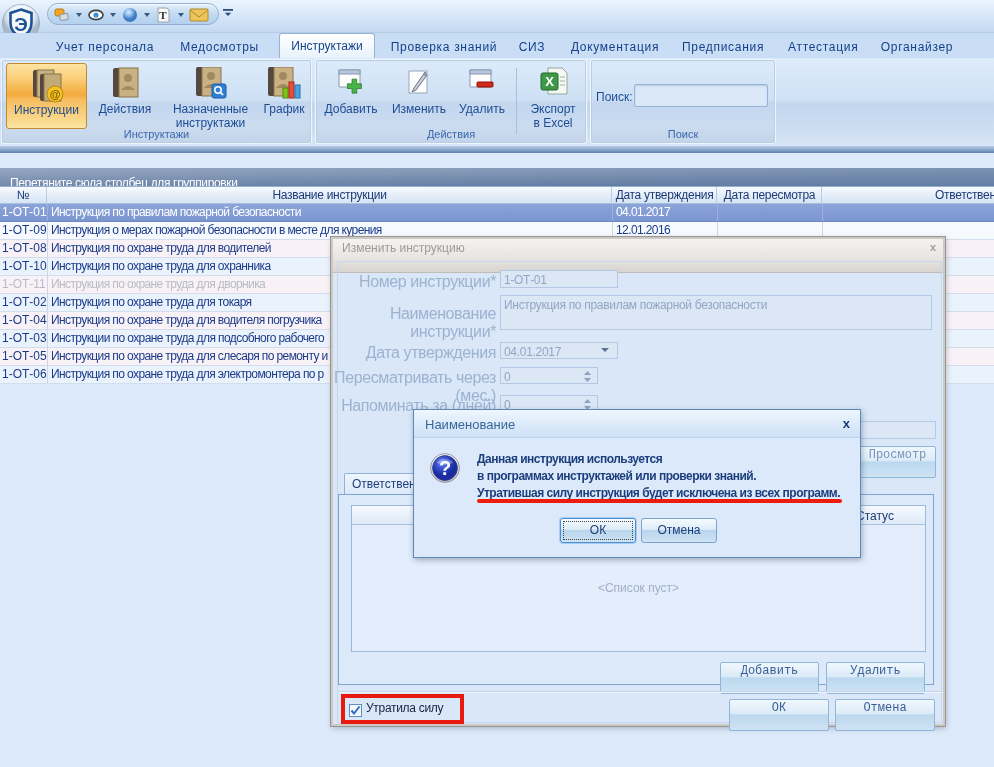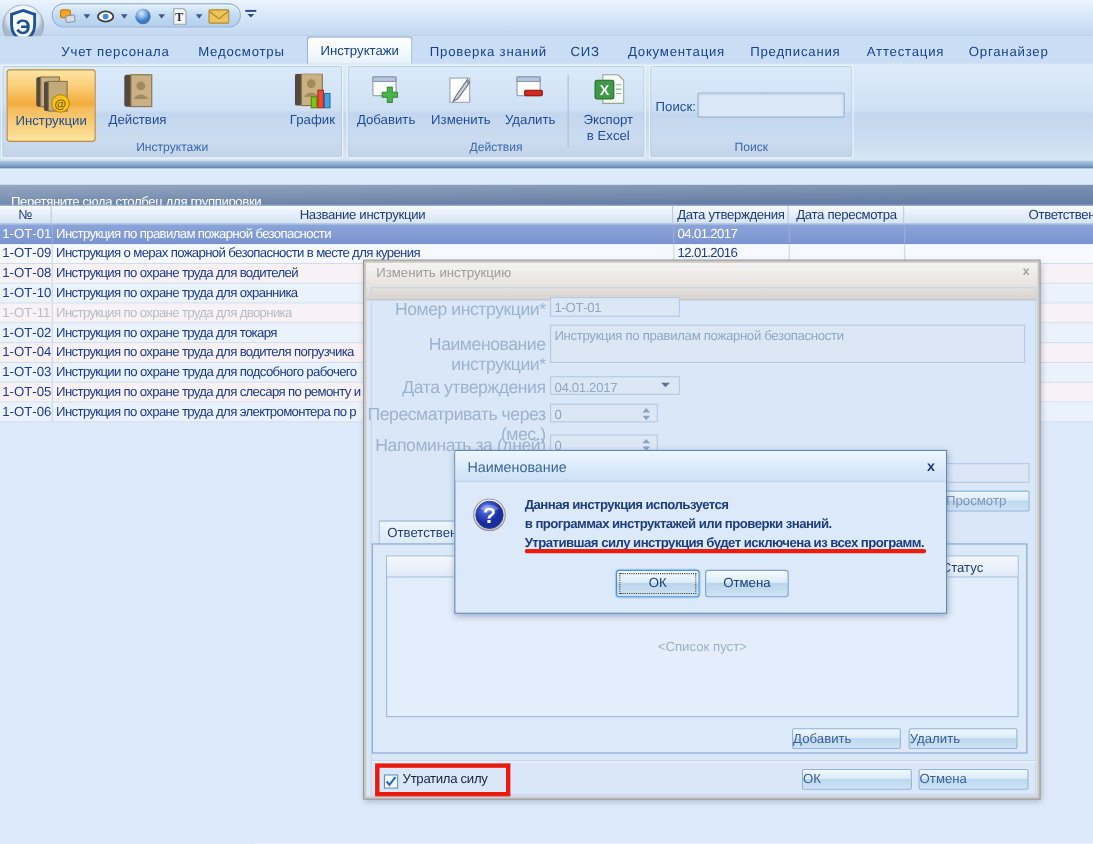--- a/index.html
+++ b/index.html
@@ -63,23 +63,23 @@
 #dlg1 .titlebar { position:absolute; left:0; top:0; width:100%; height:34px;
   background:linear-gradient(#f5f3f1, #e8e5e2 55%, #d8d5d1); border-bottom:1px solid #c0bdb9;
   color:#9c9c9a; font-size:12px; }
 #dlg1 .titlebar span { position:absolute; left:9px; top:2px; }
 #dlg1 .titlebar .dx { position:absolute; left:auto; right:7px; top:2px; color:#a0a0a0; font-weight:bold; font-size:11px; }
 #dlg1 .inner { position:absolute; left:4px; top:22px; width:605px; height:462px; border:1px solid #c6d6ec; }
 .dlabel { position:absolute; left:0px; width:163px; text-align:right; color:#9db2cf; font-size:16px; letter-spacing:-0.4px; }
 .dinput { position:absolute; background:#dce7f6; border:1px solid #b3c8e4; color:#91a6c4; font-size:12px; letter-spacing:-0.3px;
   padding:2px 3px; overflow:hidden; white-space:nowrap; }
 .spinarrows { position:absolute; }
-.dbtn { position:absolute; height:19px; border:1px solid #8fb6da; border-radius:2px; text-align:left;
+.dbtn { position:absolute; height:32px; border:1px solid #8fb6da; border-radius:2px; text-align:center;
   line-height:17px; color:#3a5f96; font-size:12px;
-  background:linear-gradient(#f0f7fd, #dcebf8 45%, #bcd8ee 50%, #cfe3f4); }
+  background:linear-gradient(#f0f7fd, #dcebf8 45%, #bcd8ee 50%, #cfe3f4);font-family:Liberation Mono, monospace; }
 #tab1 { position:absolute; left:11px; top:234px; width:75px; height:21px;
   border:1px solid #8fb0d8; border-bottom:none; border-radius:2px 2px 0 0;
   background:linear-gradient(#eef5fd,#dcE9f8); color:#1c3e7c; line-height:20px; padding-left:7px; overflow:hidden; white-space:nowrap;}
 #tabpage { position:absolute; left:5px; top:255px; width:596px; height:191px; border:1px solid #7ea6d2; background:#dbe9f9; }
 #list1 { position:absolute; left:12px; top:10px; width:575px; height:147px; border:1px solid #9bb8dc; background:#e3edfb; }
 #list1 .lhead { position:absolute; left:0; top:0; width:100%; height:19px;
   background:linear-gradient(#f5f9fe,#dfeaf7); border-bottom:1px solid #a9c2e0; color:#1d3c77; }
 #dlg1 .sep { position:absolute; left:5px; top:452px; width:604px; height:2px;
   border-top:1px solid #c4d5ea; border-bottom:1px solid #eef4fb; }
 #redbox { position:absolute; left:8px; top:455px; width:123px; height:30px; border:4px solid #e8190e; }
@@ -182,20 +182,32 @@
       </div>
       <div class="bigbtn" style="left:91px;width:64px;">
         <svg style="position:absolute;left:19px;top:4px;" width="27" height="31" viewBox="0 0 27 31">
           <rect x="1" y="1" width="25" height="29" rx="2" fill="#55493f"></rect>
           <rect x="7" y="1" width="19" height="29" fill="#c9b183" stroke="#87744e" stroke-width="1"></rect>
           <circle cx="16" cy="11" r="4" fill="#a18a5f"></circle>
           <path d="M9 23 q7 -8 14 0 z" fill="#a18a5f"></path>
         </svg>
         <div class="cap">Действия</div>
       </div>
+      <div class="bigbtn" style="left:161px;width:95px;">
+        <svg style="position:absolute;left:33px;top:4px;" width="31" height="33" viewBox="0 0 31 33">
+          <rect x="0" y="0" width="25" height="29" rx="2" fill="#55493f"></rect>
+          <rect x="6" y="0" width="19" height="29" fill="#c9b183" stroke="#87744e" stroke-width="1"></rect>
+          <circle cx="15" cy="9" r="4" fill="#a18a5f"></circle>
+          <path d="M8 21 q7 -8 14 0 z" fill="#a18a5f"></path>
+          <rect x="16" y="17" width="14" height="14" rx="2" fill="#2f7fd3" stroke="#1c5ca5"></rect>
+          <circle cx="22" cy="23" r="3.2" fill="none" stroke="#ffffff" stroke-width="1.5"></circle>
+          <line x1="24.5" y1="25.5" x2="27" y2="28" stroke="#ffffff" stroke-width="1.7"></line>
+        </svg>
+        <div class="cap">Назначенные<br>инструктажи</div>
+      </div>
       <div class="bigbtn" style="left:259px;width:46px;">
         <svg style="position:absolute;left:7px;top:4px;" width="33" height="33" viewBox="0 0 33 33">
           <rect x="0" y="0" width="25" height="29" rx="2" fill="#55493f"></rect>
           <rect x="6" y="0" width="19" height="29" fill="#c9b183" stroke="#87744e" stroke-width="1"></rect>
           <circle cx="15" cy="9" r="4" fill="#a18a5f"></circle>
           <path d="M8 21 q7 -8 14 0 z" fill="#a18a5f"></path>
           <rect x="15" y="21" width="5" height="10" fill="#7fc418" stroke="#4f8a0a"></rect>
           <rect x="21" y="15" width="5" height="16" fill="#e84c3d" stroke="#a82a1c"></rect>
           <rect x="27" y="18" width="5" height="13" fill="#4aa3e0" stroke="#2a6fa8"></rect>
         </svg>

